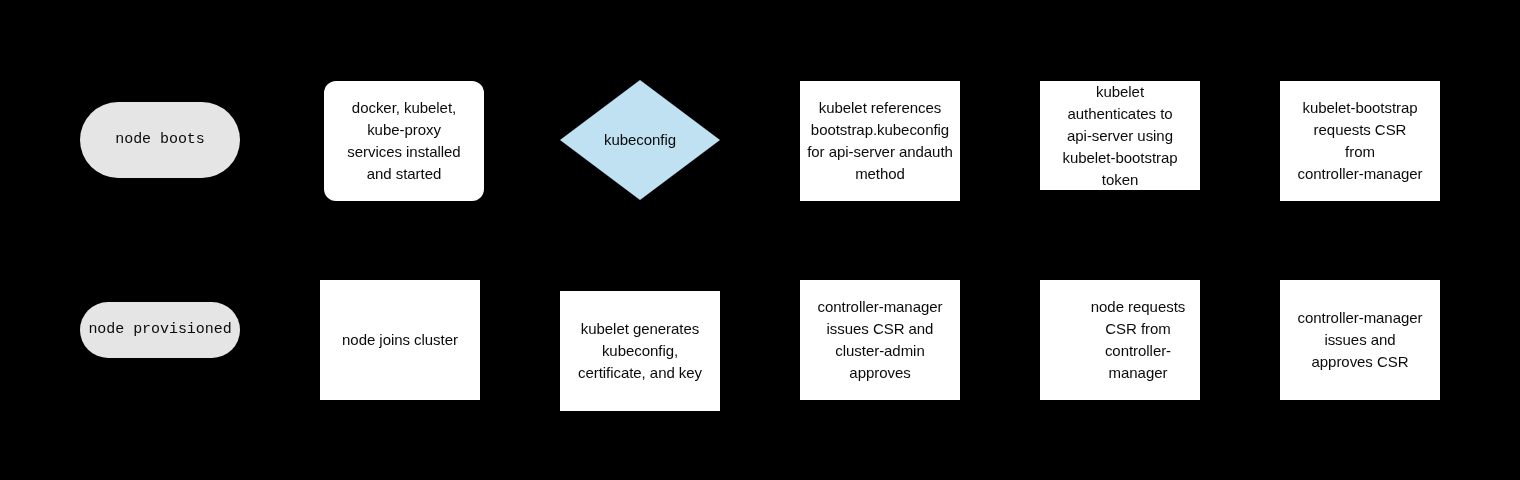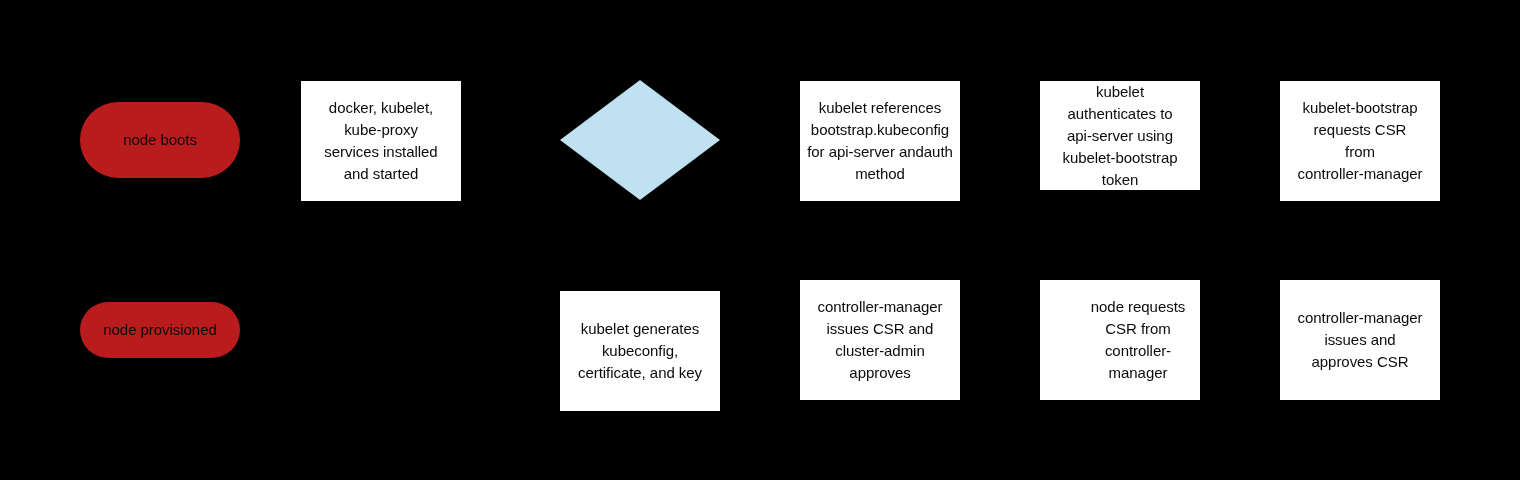--- a/index.html
+++ b/index.html
@@ -38,22 +38,23 @@
     display: block;
     width: 100%;
     white-space: pre-line;
   }
   
   .shape-process {
     background: #ffffff;
   }
   
   .shape-terminator {
-    background: #b91c1c;
+    background: #e5e5e5;
     border-radius: 38px;
+    font-family: Liberation Mono, monospace;
   }
   
   .shape-decision {
     background: transparent;
   }
   .shape-decision .diamond-bg {
     position: absolute;
     left: 0;
     top: 0;
     width: 100%;
@@ -79,29 +80,30 @@
 </style>
 </head>
 <body>
 
 <div id="canvas">
 
   <div class="node shape-terminator" style="left:80px; top:102px; width:160px; height:76px;">
     <span class="lbl">node boots</span>
   </div>
 
-  <div class="node shape-process" style="left:301px; top:81px; width:160px; height:120px;">
+  <div class="node shape-process" style="left:324px; top:81px; width:160px; height:120px;border-radius:12px;">
     <span class="lbl">docker, kubelet,
 kube-proxy
 services installed
 and started</span>
   </div>
 
   <div class="node shape-decision" style="left:560px; top:80px; width:160px; height:120px;">
     <span class="diamond-bg"></span>
+    <span class="lbl">kubeconfig</span>
   </div>
 
   <div class="node shape-process clip-overflow" style="left:800px; top:81px; width:160px; height:120px;">
     <span class="lbl"><span>kubelet references</span><span class="wide">bootstrap.kubeconfig</span><span>for api-server and</span><span>auth method</span></span>
   </div>
 
   <div class="node shape-process" style="left:1040px; top:81px; width:160px; height:109px;">
     <span class="lbl">kubelet
 authenticates to
 api-server using
@@ -113,20 +115,23 @@
     <span class="lbl">kubelet-bootstrap
 requests CSR
 from
 controller-manager</span>
   </div>
 
   <div class="node shape-terminator" style="left:80px; top:302px; width:160px; height:56px;">
     <span class="lbl">node provisioned</span>
   </div>
 
+  <div class="node shape-process" style="left:320px; top:280px; width:160px; height:120px;">
+    <span class="lbl">node joins cluster</span>
+  </div>
 
   <div class="node shape-process" style="left:560px; top:291px; width:160px; height:120px;">
     <span class="lbl">kubelet generates
 kubeconfig,
 certificate, and key</span>
   </div>
 
   <div class="node shape-process" style="left:800px; top:280px; width:160px; height:120px;">
     <span class="lbl">controller-manager
 issues CSR and

